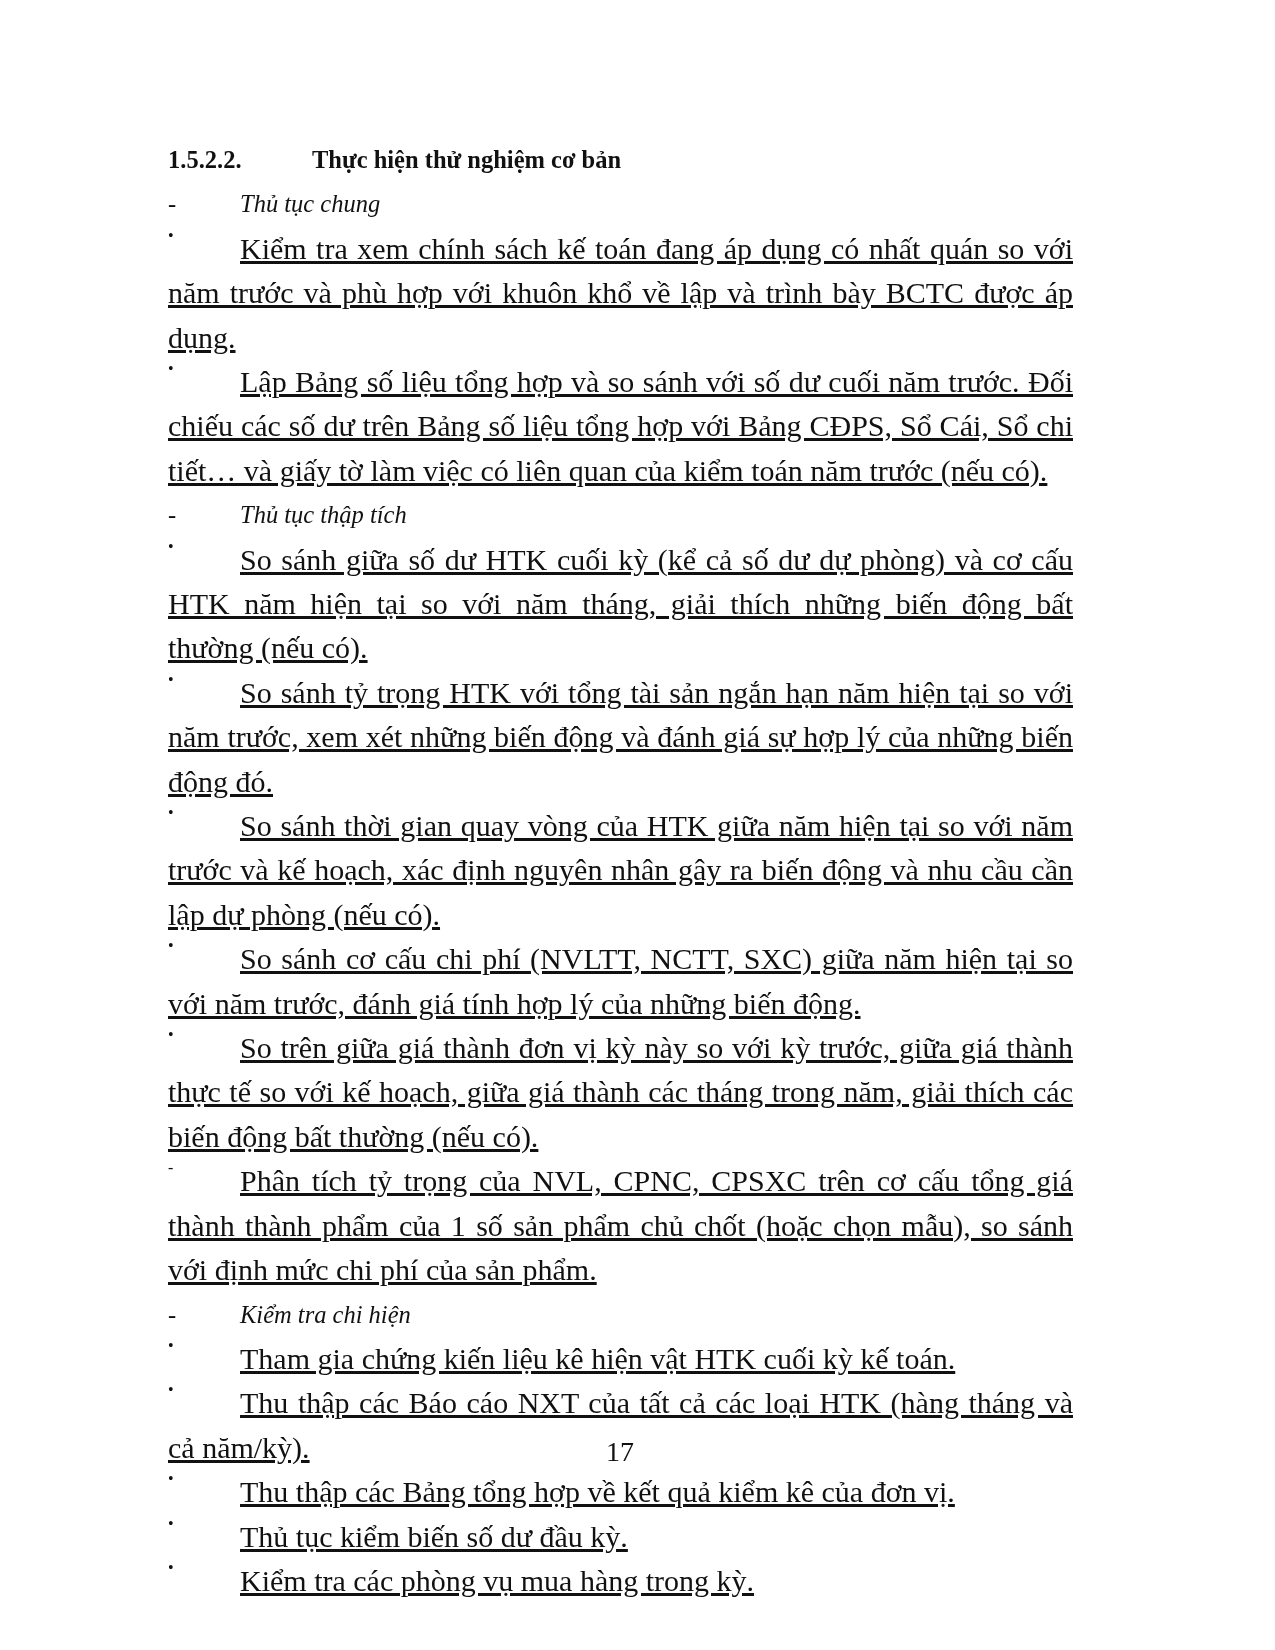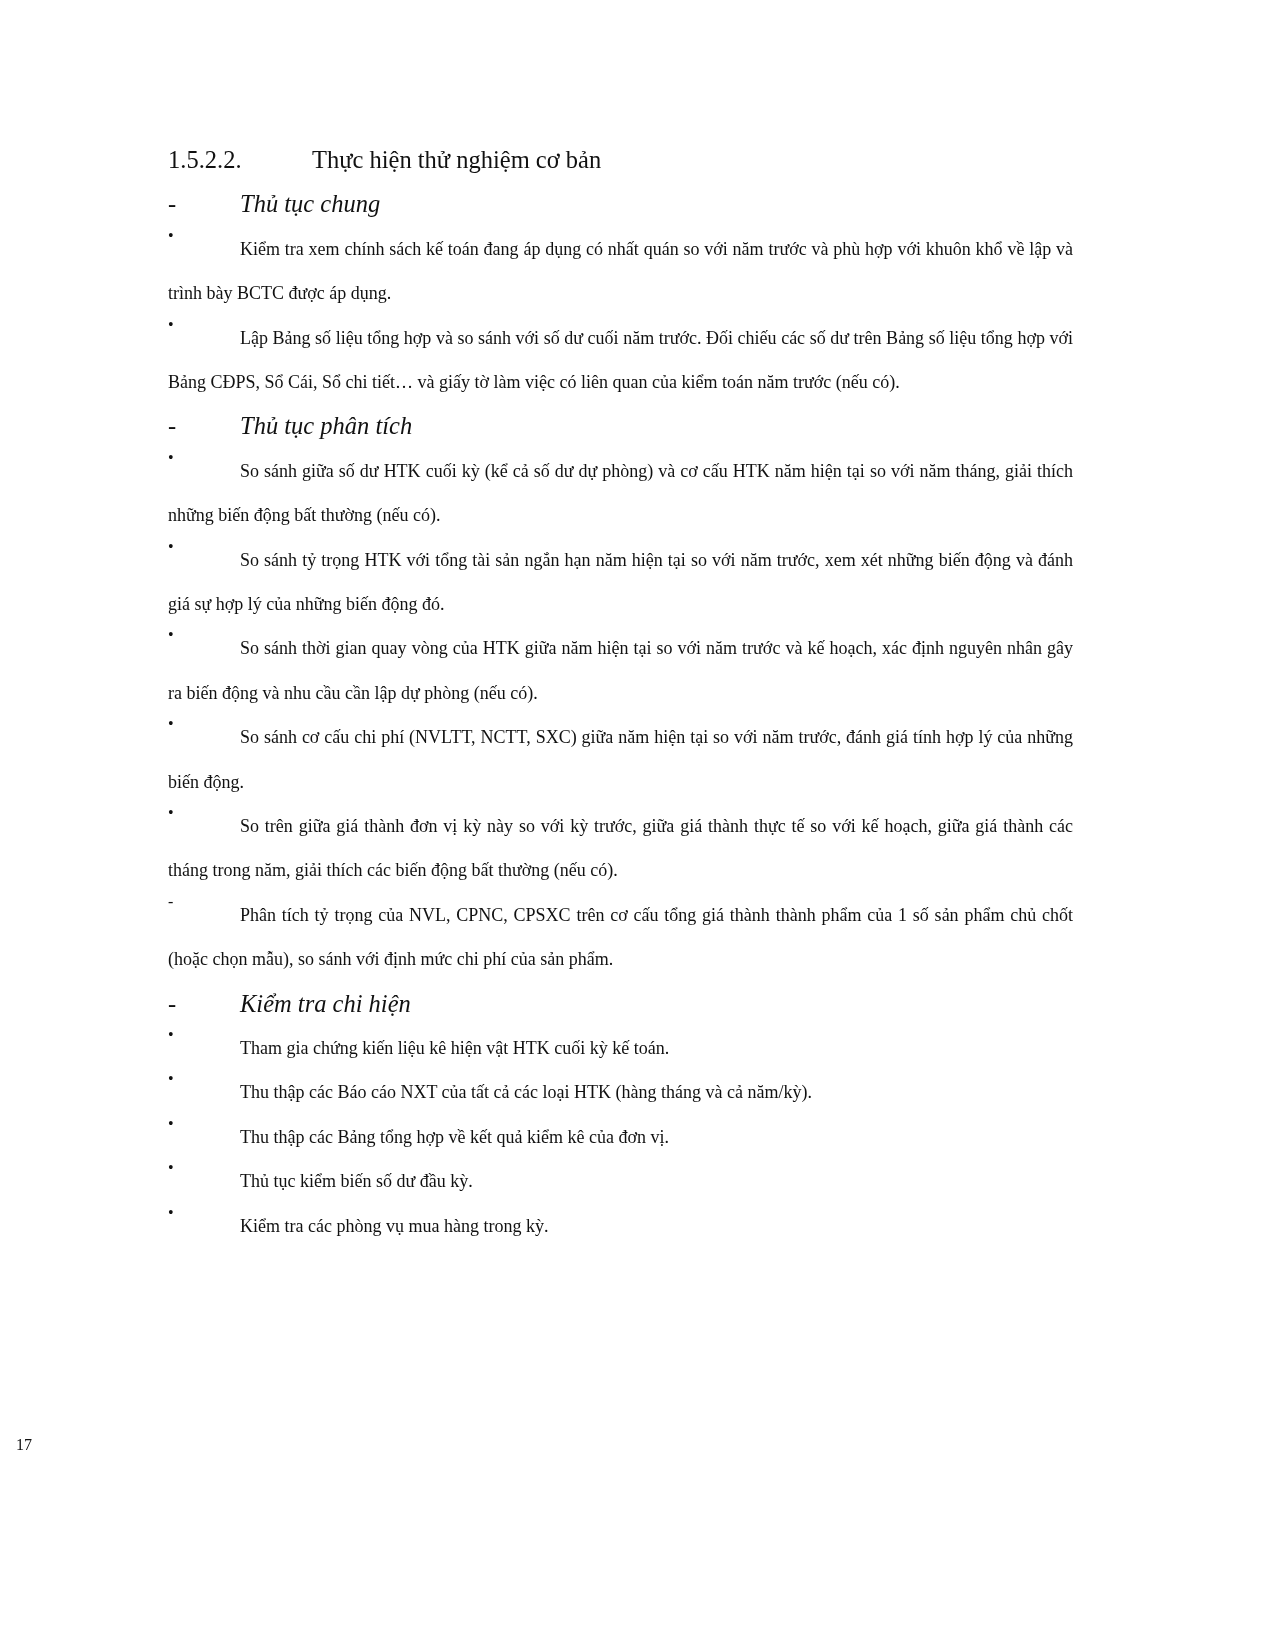--- a/index.html
+++ b/index.html
@@ -1,28 +1,28 @@
 <!DOCTYPE html>
 <html><head>
 <meta charset="utf-8">
 <style>
   html, body { margin: 0; padding: 0; background: #ffffff; }
   body { width: 1275px; height: 1650px; position: relative; overflow: hidden;
          font-family: "Liberation Serif", "DejaVu Serif", serif; color: #111; }
   .page { position: absolute; left: 168px; top: 138px; width: 905px; }
   .line { font-size: 24.5px; line-height: 44.4px; height: 44.4px; white-space: nowrap; position: relative; }
-  .heading { font-weight: normal; }
+  .heading { font-weight: bold; }
   .heading .num { display: inline-block; width: 144px; }
   .marker { position: absolute; left: 0; top: 0; width: 72px; }
   .indent { padding-left: 72px; }
   .italic { font-style: italic; }
   .block { position: relative; }
   .block .marker { position: absolute; left: 0; top: 0; }
-  .block .text { text-indent: 72px; text-align: justify; text-align-last: left; font-size: 18px; line-height: 44.4px; }
-  .pagenum { position: absolute; left: 16px; width: 1240px; text-align: left; top: 1436px; font-size: 16px; }
+  .block .text { text-indent: 72px; text-align: justify; text-align-last: left; font-size: 30px; line-height: 44.4px; text-decoration: underline; }
+  .pagenum { position: absolute; left: 0; width: 1240px; text-align: center; top: 1436px; font-size: 28px; }
 </style>
 </head>
 <body>
 
 <div class="page">
 
   <div class="line heading">
     <span class="num">1.5.2.2.</span><span>Thực hiện thử nghiệm cơ bản</span>
   </div>
 
@@ -34,21 +34,21 @@
     <span class="marker">•</span>
     <div class="text">Kiểm tra xem chính sách kế toán đang áp dụng có nhất quán so với năm trước và phù hợp với khuôn khổ về lập và trình bày BCTC được áp dụng.</div>
   </div>
   <div class="block">
     <span class="marker">•</span>
     <div class="text">Lập Bảng số liệu tổng hợp và so sánh với số dư cuối năm trước. Đối chiếu các số dư trên Bảng số liệu tổng hợp với Bảng CĐPS, Sổ Cái, Sổ chi tiết… và giấy tờ làm việc có liên quan của kiểm toán năm trước (nếu có).</div>
   </div>
 
   <div class="line">
     <span class="marker">-</span>
-    <span class="indent italic">Thủ tục phân tích</span>
+    <span class="indent italic">Thủ tục thập tích</span>
   </div>
   <div class="block">
     <span class="marker">•</span>
     <div class="text">So sánh giữa số dư HTK cuối kỳ (kể cả số dư dự phòng) và cơ cấu HTK năm hiện tại so với năm tháng, giải thích những biến động bất thường (nếu có).</div>
   </div>
   <div class="block">
     <span class="marker">•</span>
     <div class="text">So sánh tỷ trọng HTK với tổng tài sản ngắn hạn năm hiện tại so với năm trước, xem xét những biến động và đánh giá sự hợp lý của những biến động đó.</div>
   </div>
   <div class="block">

